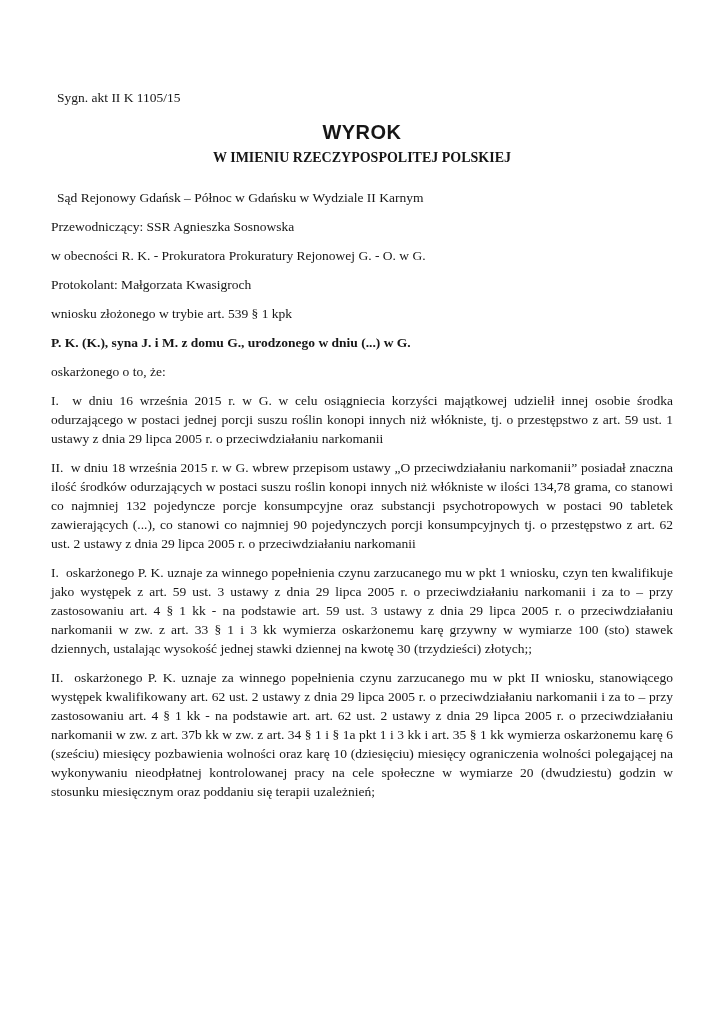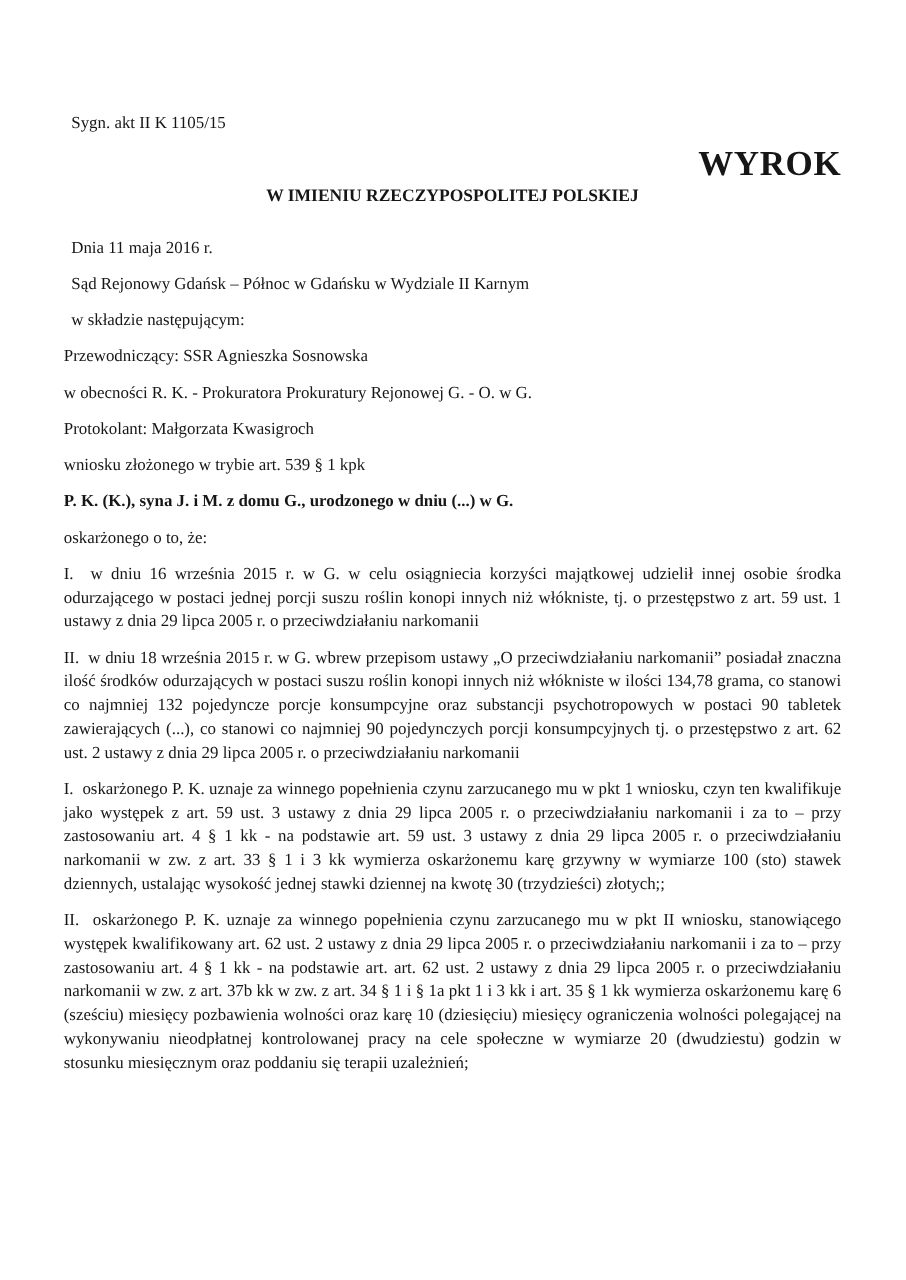--- a/index.html
+++ b/index.html
@@ -21,26 +21,26 @@
   }
   .page p {
     margin: 0 0 10px 0;
     line-height: 19px;
   }
   .ind {
     padding-left: 6px;
   }
   .title {
     margin: 6px 0 0 0;
-    text-align: right;
-    font-size: 28px;
+    text-align: center;
+    font-size: 20px;
     font-weight: 700;
     letter-spacing: 0.5px;
     line-height: 30px;
-    font-family: Liberation Serif, serif;
+    font-family: Liberation Sans, sans-serif;
   }
   .subtitle {
     margin: 1px 0 20px 0;
     text-align: center;
     font-size: 14px;
     font-weight: 700;
     line-height: 20px;
     font-family: "Liberation Serif", "DejaVu Serif", serif;
   }
   .defendant {
@@ -53,23 +53,21 @@
 </head>
 <body>
 
 <div class="page">
 
   <p class="ind">Sygn. akt II K 1105/15</p>
 
   <h1 class="title">WYROK</h1>
   <h2 class="subtitle">W IMIENIU RZECZYPOSPOLITEJ POLSKIEJ</h2>
 
-  <p class="ind">Dnia 11 maja 2016 r.</p>
   <p class="ind">Sąd Rejonowy Gdańsk – Północ w Gdańsku w Wydziale II Karnym</p>
-  <p class="ind">w składzie następującym:</p>
   <p>Przewodniczący: SSR Agnieszka Sosnowska</p>
   <p>w obecności R. K. - Prokuratora Prokuratury Rejonowej G. - O. w G.</p>
   <p>Protokolant: Małgorzata Kwasigroch</p>
   <p>wniosku złożonego w trybie art. 539 § 1 kpk</p>
 
   <p class="defendant">P. K. (K.), syna J. i M. z domu G., urodzonego w dniu (...) w G.</p>
 
   <p>oskarżonego o to, że:</p>
 
   <p class="block">I.&nbsp; w dniu 16 września 2015 r. w G. w celu osiągniecia korzyści majątkowej udzielił innej osobie środka odurzającego w postaci jednej porcji suszu roślin konopi innych niż włókniste, tj. o przestępstwo z art. 59 ust. 1 ustawy z dnia 29 lipca 2005 r. o przeciwdziałaniu narkomanii</p>

